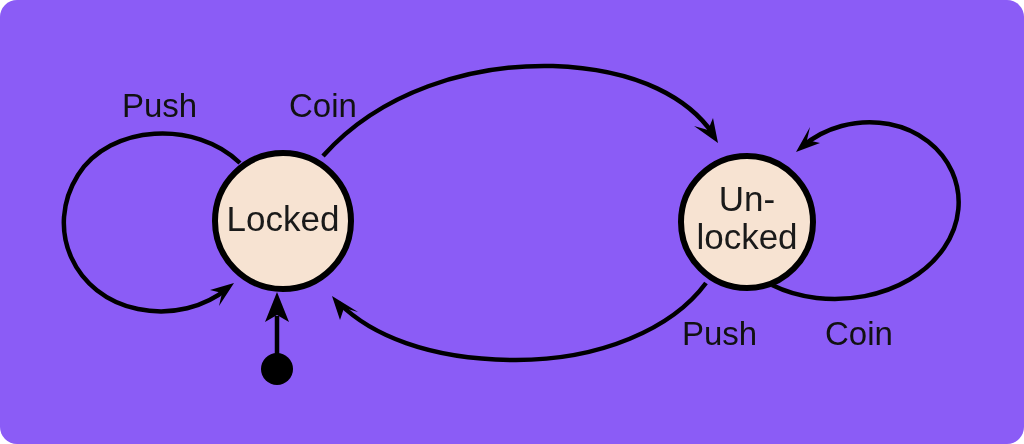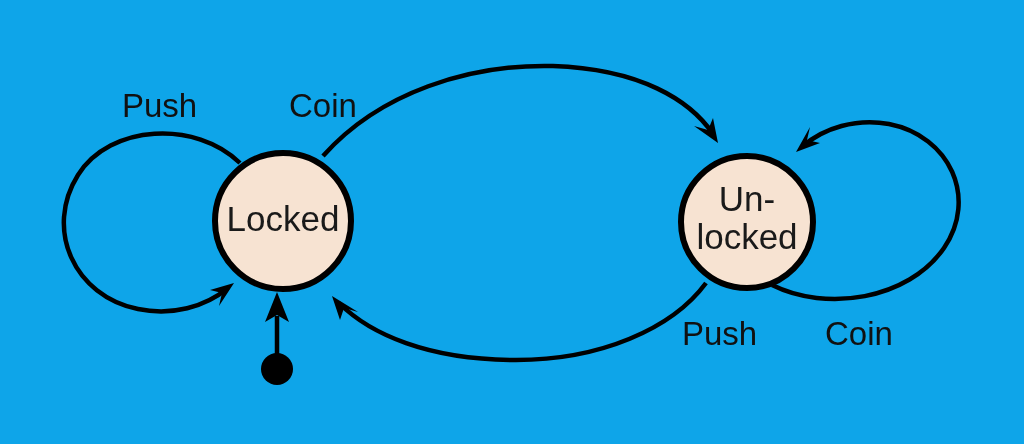--- a/index.html
+++ b/index.html
@@ -10,21 +10,22 @@
   body {
     width: 1024px;
     height: 444px;
     font-family: "Liberation Sans", sans-serif;
     overflow: hidden;
   }
   #diagram-root {
     position: relative;
     width: 1024px;
     height: 444px;
-    background: #0ea5e9;
+    background: #8b5cf6;
+    border-radius: 17px;
   }
   svg#fsm-svg {
     display: block;
     width: 1024px;
     height: 444px;
   }
   .state-shape {
     stroke: #000000;
     stroke-width: 6;
   }

